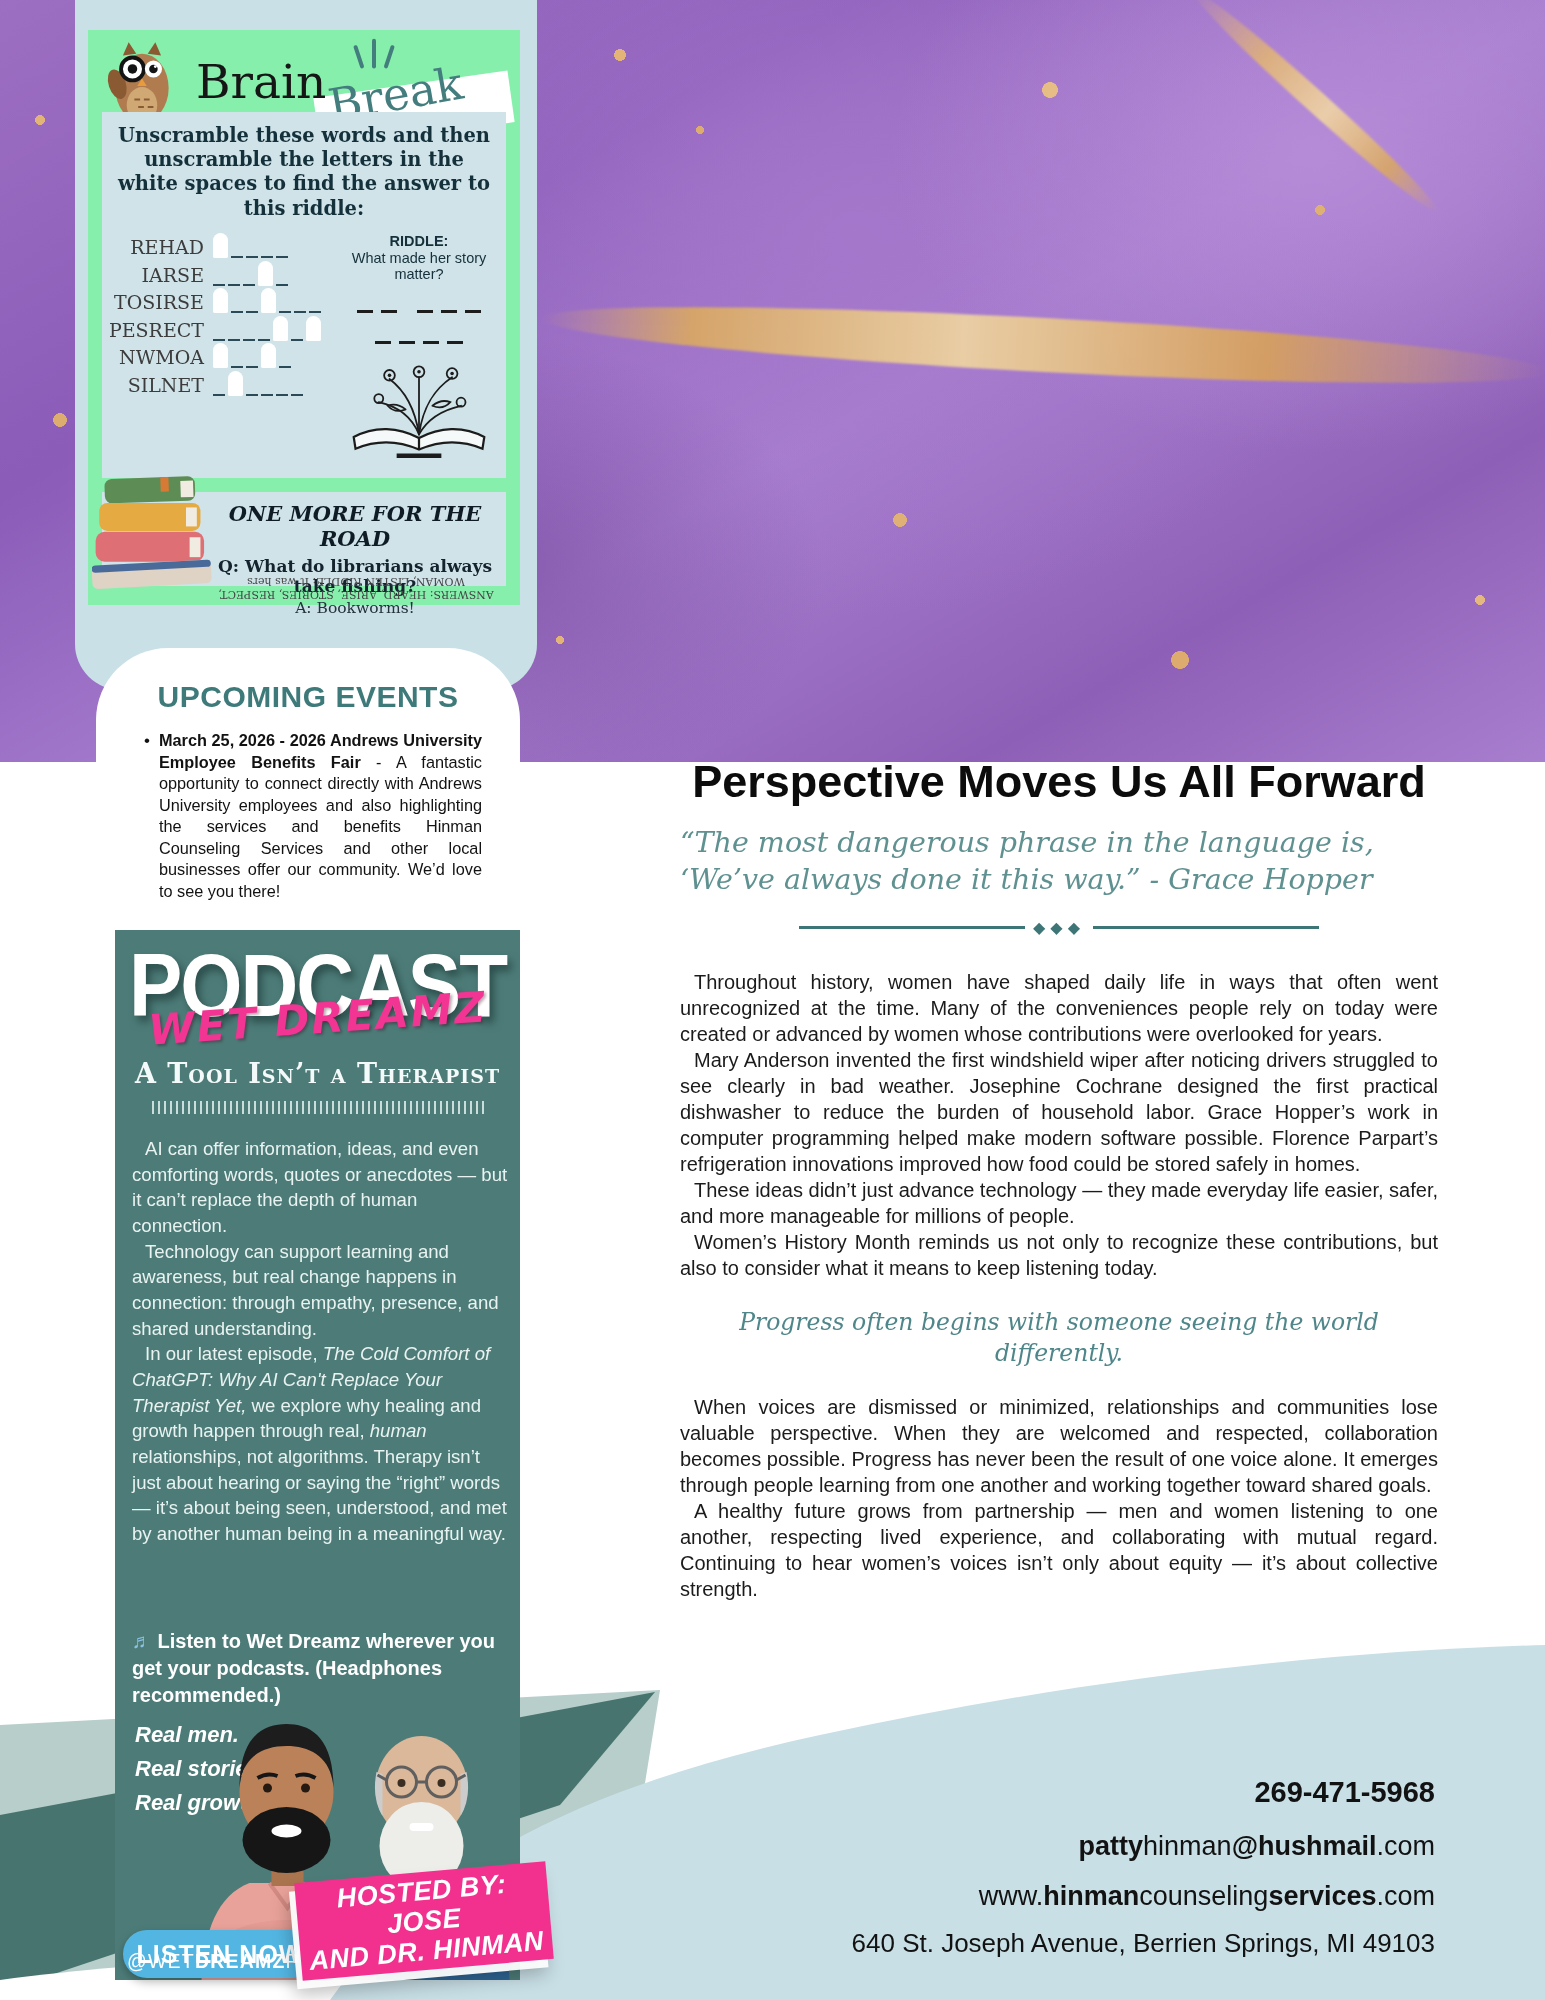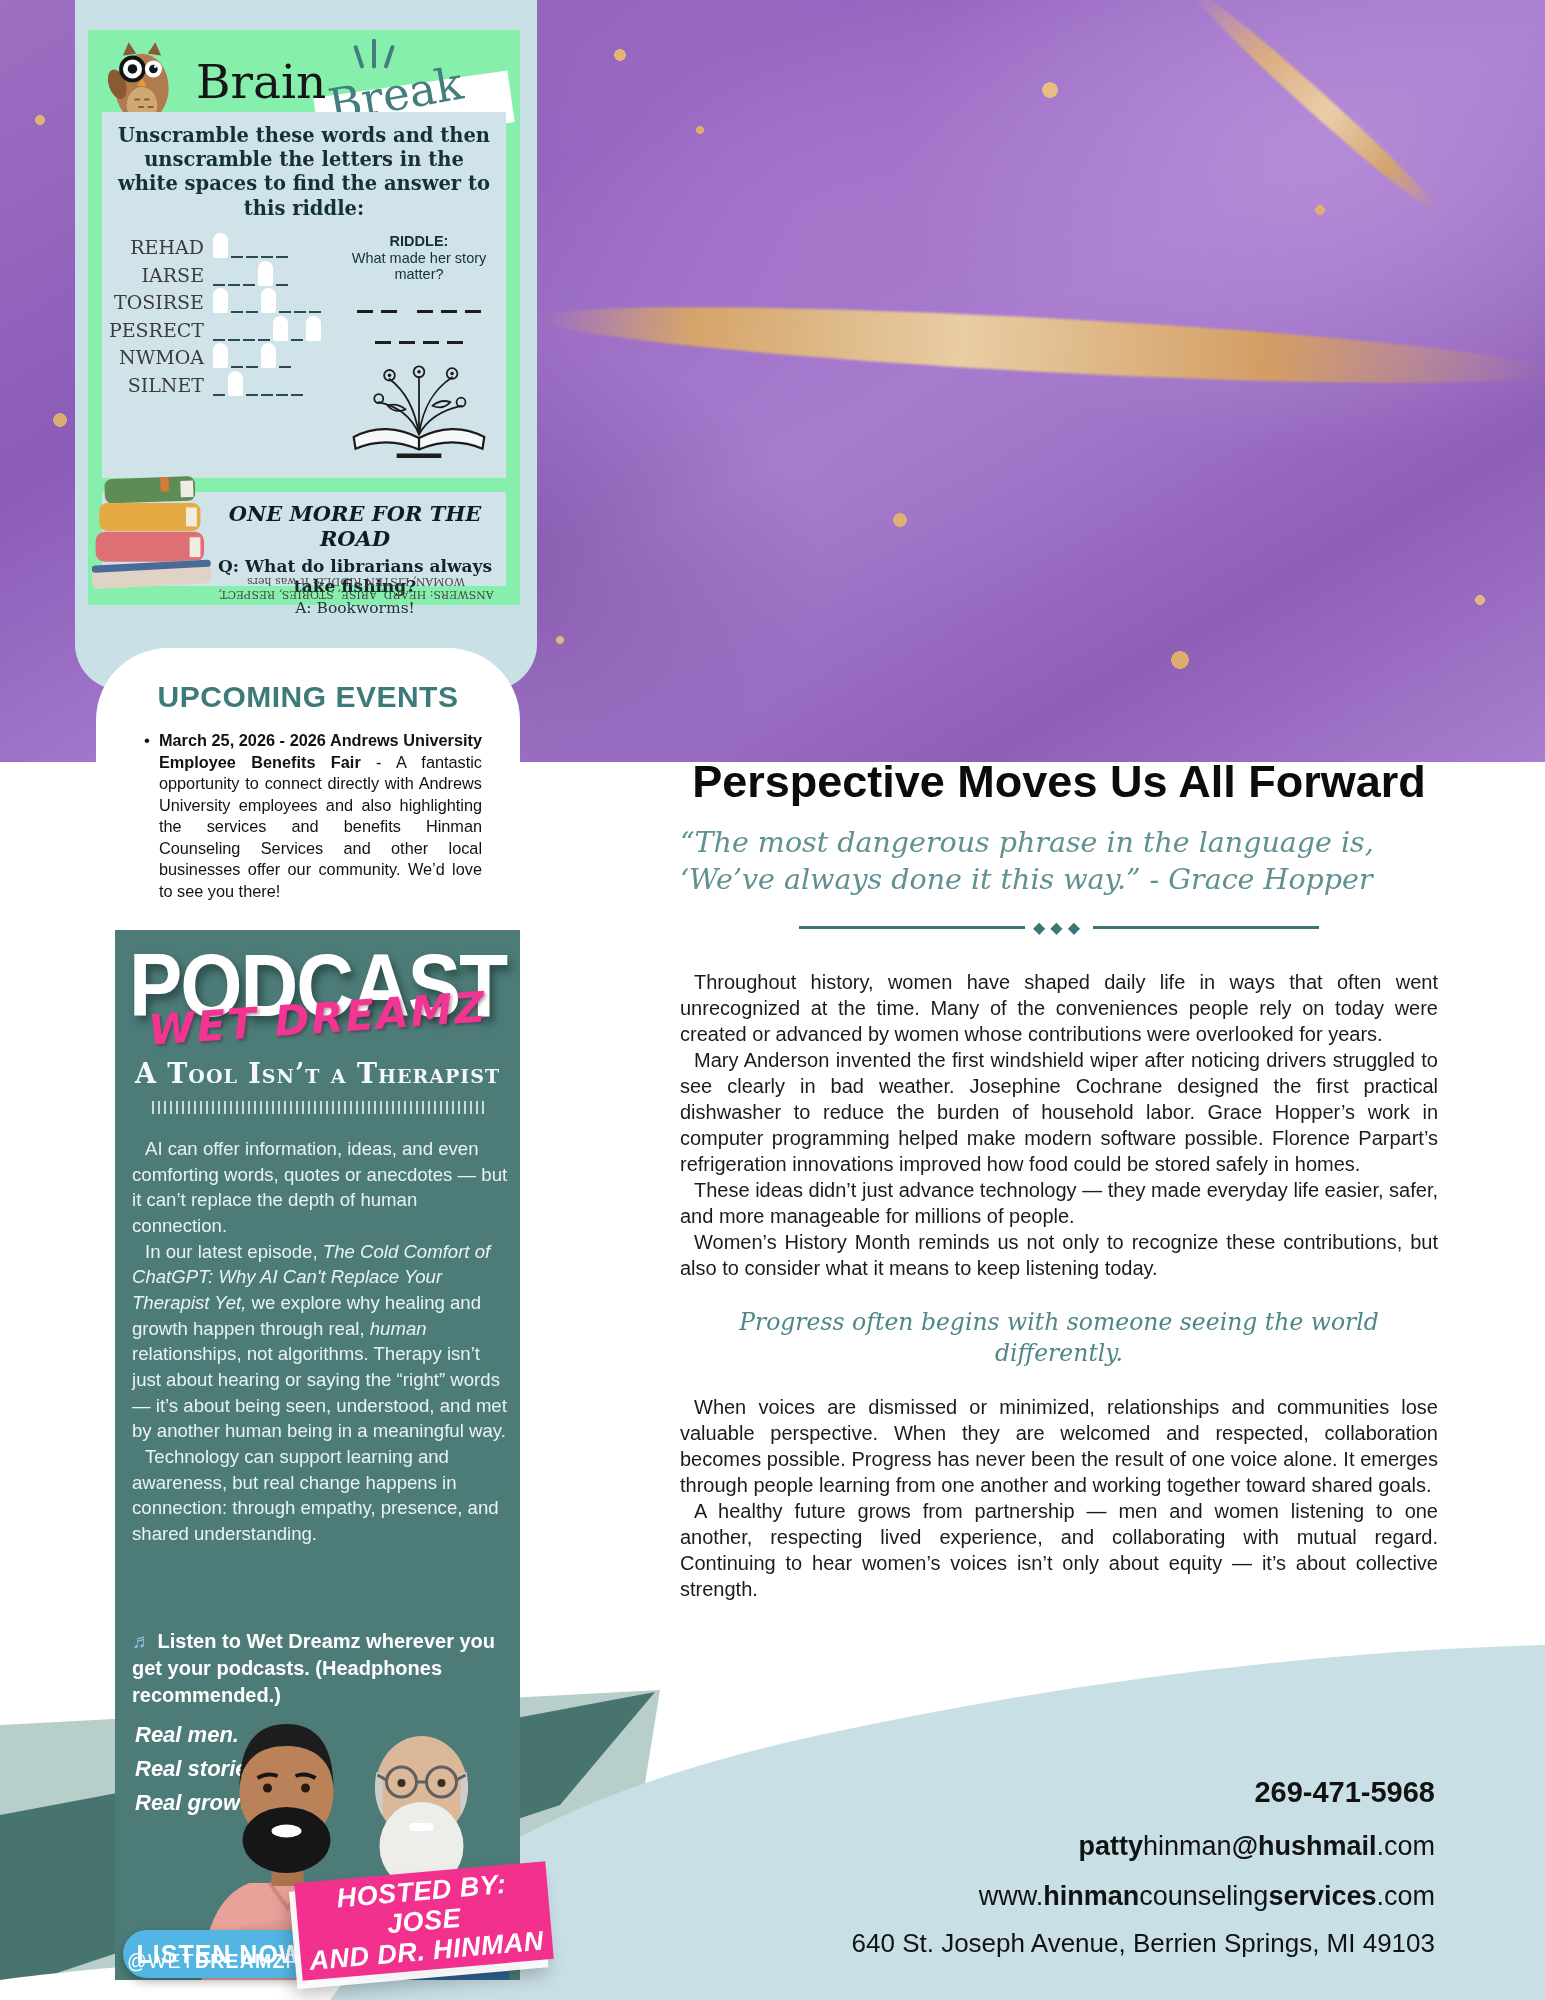--- a/index.html
+++ b/index.html
@@ -354,22 +354,22 @@
   </div>
 
   <div class="card-podcast z2">
     <div class="pod-title">PODCAST</div>
     <div class="pod-sub">WET DREAMZ</div>
     <div class="pod-tag">A Tool Isn’t a Therapist</div>
     <div class="soundwave"></div>
 
     <div class="pod-body">
       <p>AI can offer information, ideas, and even comforting words, quotes or anecdotes — but it can’t replace the depth of human connection.</p>
+      <p>Technology can support learning and awareness, but real change happens in connection: through empathy, presence, and shared understanding.</p>
       <p><span>In our latest episode, </span><i>The Cold Comfort of ChatGPT: Why AI Can't Replace Your Therapist Yet,</i><span> we explore why healing and growth happen through real, </span><i>human</i><span> relationships, not algorithms. Therapy isn’t just about hearing or saying the “right” words — it’s about being seen, understood, and met by another human being in a meaningful way.</span></p>
-      <p>Technology can support learning and awareness, but real change happens in connection: through empathy, presence, and shared understanding.</p>
     </div>
 
     <div class="pod-listen"><span class="note-icon">♬</span><span> Listen to Wet Dreamz wherever you get your podcasts.  (Headphones recommended.)</span></div>
 
     <div class="pod-real">
       <div>Real men.</div>
       <div>Real stories.</div>
       <div>Real growth.</div>
     </div>
 

